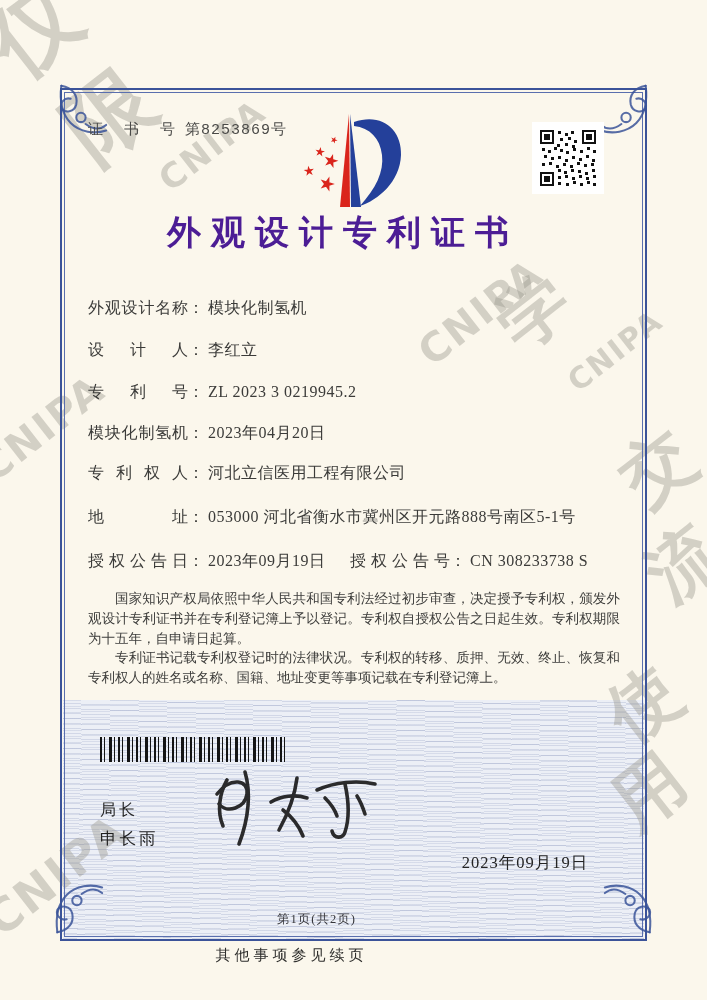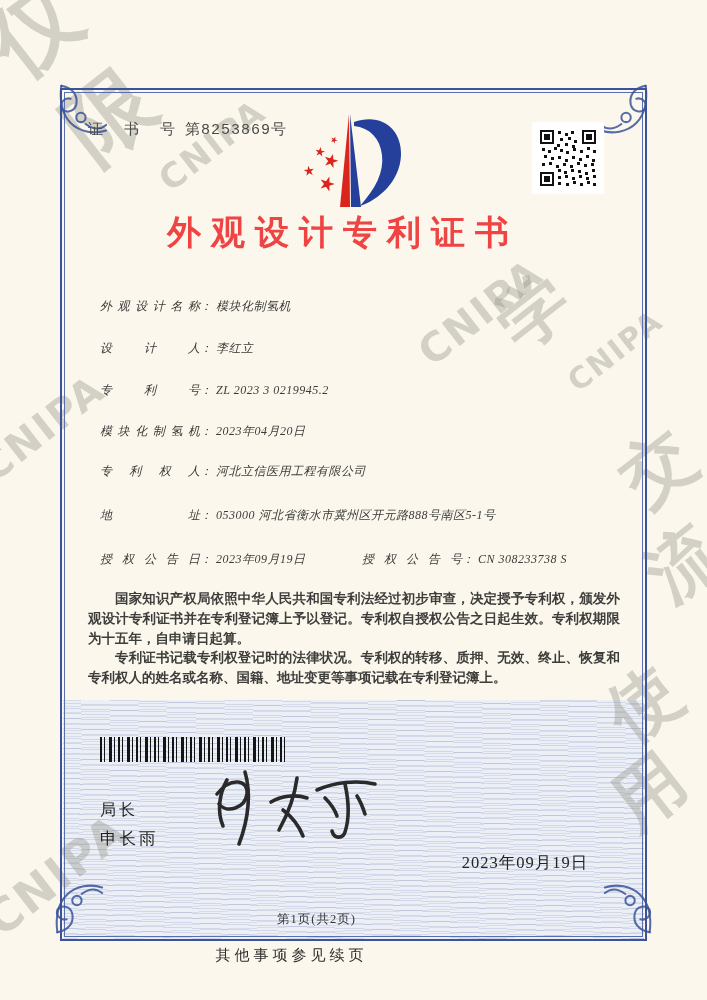--- a/index.html
+++ b/index.html
@@ -34,34 +34,34 @@
   .corner.bl{left:48px;top:880px;transform:scaleY(-1);}
   .corner.br{right:48px;top:880px;transform:scale(-1,-1);}
   
   .certno{position:absolute;z-index:5;left:88px;top:120px;font-size:15px;color:#4a4a48;letter-spacing:1px;font-family:Liberation Mono, monospace;}
   .certno .lbl{letter-spacing:6px;margin-right:4px;}
   .logo{position:absolute;z-index:5;left:298px;top:110px;}
   .qr{position:absolute;z-index:5;left:532px;top:122px;width:72px;height:72px;background:#fff;
       display:flex;align-items:center;justify-content:center;}
   .title{
     position:absolute;z-index:5;left:0;width:686px;top:210px;text-align:center;
-    font-size:34px;font-weight:700;letter-spacing:10px;color:#ef4444;
-  }
-  
-  .frow{position:absolute;z-index:5;left:100px;font-size:12px;color:#3b3b39;white-space:nowrap;font-style:italic;}
+    font-size:34px;font-weight:700;letter-spacing:10px;color:#4c1d95;
+  }
+  
+  .frow{position:absolute;z-index:5;left:88px;font-size:16px;color:#3b3b39;white-space:nowrap;}
   .flabel{display:inline-block;width:100px;text-align:justify;text-align-last:justify;vertical-align:bottom;}
   .colon{margin:0 4px 0 0;}
   .fval{letter-spacing:.5px;}
   .grant2{position:absolute;left:262px;top:0;}
   
   .paras{
     position:absolute;z-index:5;left:88px;top:589px;width:532px;
     font-size:13.5px;line-height:19.8px;color:#3d3d3b;text-align:justify;
   }
-  .paras p{margin:0;text-indent:2em;font-weight:bold;}
+  .paras p{margin:0;text-indent:2em;}
   
   .barcode{
     position:absolute;z-index:5;left:100px;top:737px;width:186px;height:25px;
     background:repeating-linear-gradient(90deg,
       #151515 0 2px, rgba(0,0,0,0) 2px 4px,
       #151515 4px 5px, rgba(0,0,0,0) 5px 9px,
       #151515 9px 12px, rgba(0,0,0,0) 12px 14px,
       #151515 14px 15px, rgba(0,0,0,0) 15px 18px);
   }
   .post{position:absolute;z-index:5;left:100px;top:800px;font-family:"Liberation Sans","DejaVu Sans",sans-serif;

